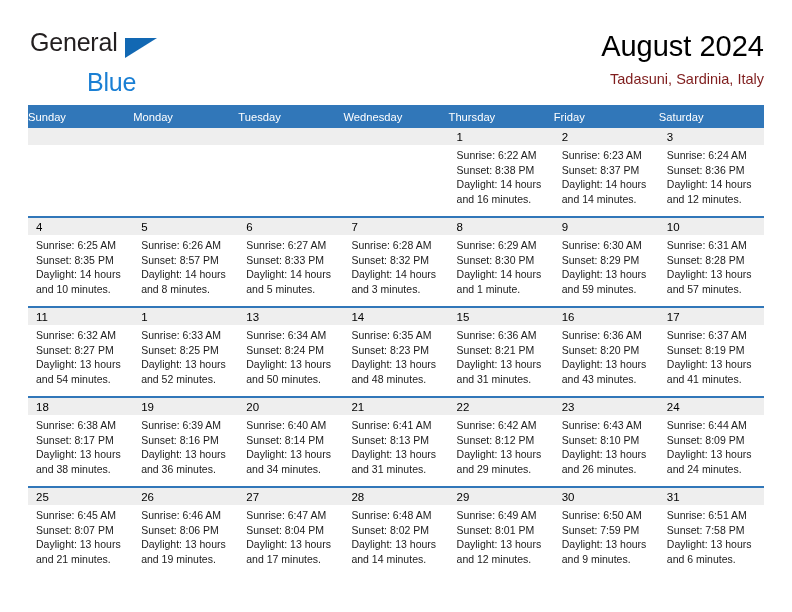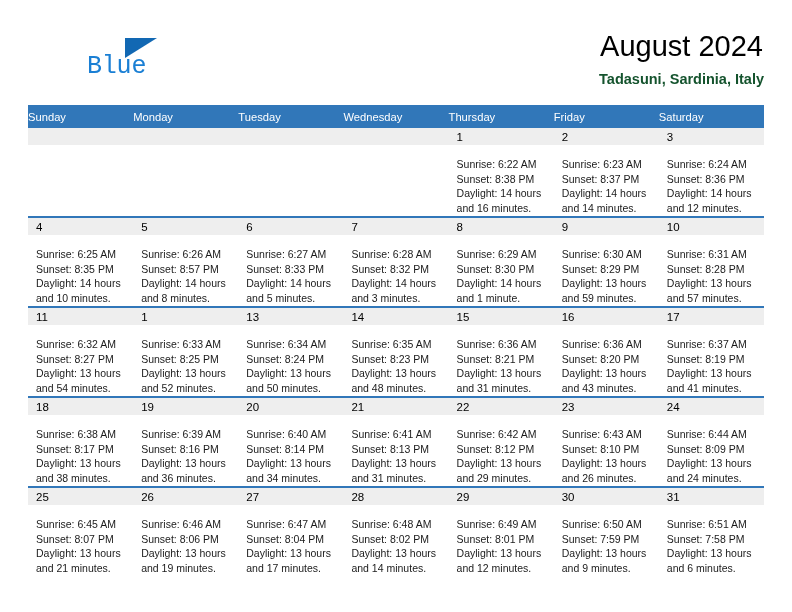--- a/index.html
+++ b/index.html
@@ -50,48 +50,47 @@
     left: 97px;
     top: 10px;
     width: 0;
     height: 0;
     border-left: 32px solid #1268b3;
     border-bottom: 20px solid transparent;
   }
   .brand-blue {
     position: absolute;
     left: 59px;
-    top: 24px;
+    top: 40px;
     font-size: 25px;
     letter-spacing: -0.2px;
     color: #1a7fd4;
-    font-family: Liberation Mono, monospace;
+    font-family: Liberation Sans, sans-serif;
   }
 
   .title-block {
     position: absolute;
     right: 0;
     top: 0;
     text-align: right;
   }
   .cal-title {
     font-size: 29px;
     font-weight: normal;
     color: #000000;
     line-height: 36px;
     white-space: nowrap;
     text-align: center;
   }
   .cal-subtitle {
     font-size: 14.5px;
-    color: #14532d;
+    color: #7f1d1d;
     line-height: 22px;
     margin-top: 4px;
     white-space: nowrap;
-    font-weight: bold;
   }
 
   
   .calendar {
     position: absolute;
     left: 28px;
     top: 105px;
     width: 736px;
     border-collapse: collapse;
     table-layout: fixed;
@@ -127,37 +126,38 @@
     padding: 2px 0 0 8px;
     box-sizing: border-box;
     font-size: 11.5px;
     color: #000000;
     line-height: 14px;
   }
   td.empty .daynum-band {
     background: #eeeeee;
   }
   .cell-lines {
-    padding: 12px 6px 0 8px;
+    padding: 3px 6px 0 8px;
   }
   .cell-lines div {
     font-size: 10.5px;
     line-height: 14.6px;
     color: #1a1a1a;
     white-space: nowrap;
   }
 </style>
 </head>
 <body>
 
 <div class="page">
 
   <div class="top-bar">
 
     <div class="brand">
+      <span class="brand-general">General</span>
       <span class="brand-triangle"></span>
       <span class="brand-blue">Blue</span>
     </div>
 
     <div class="title-block">
       <div class="cal-title">August 2024</div>
       <div class="cal-subtitle">Tadasuni, Sardinia, Italy</div>
     </div>
 
   </div>

